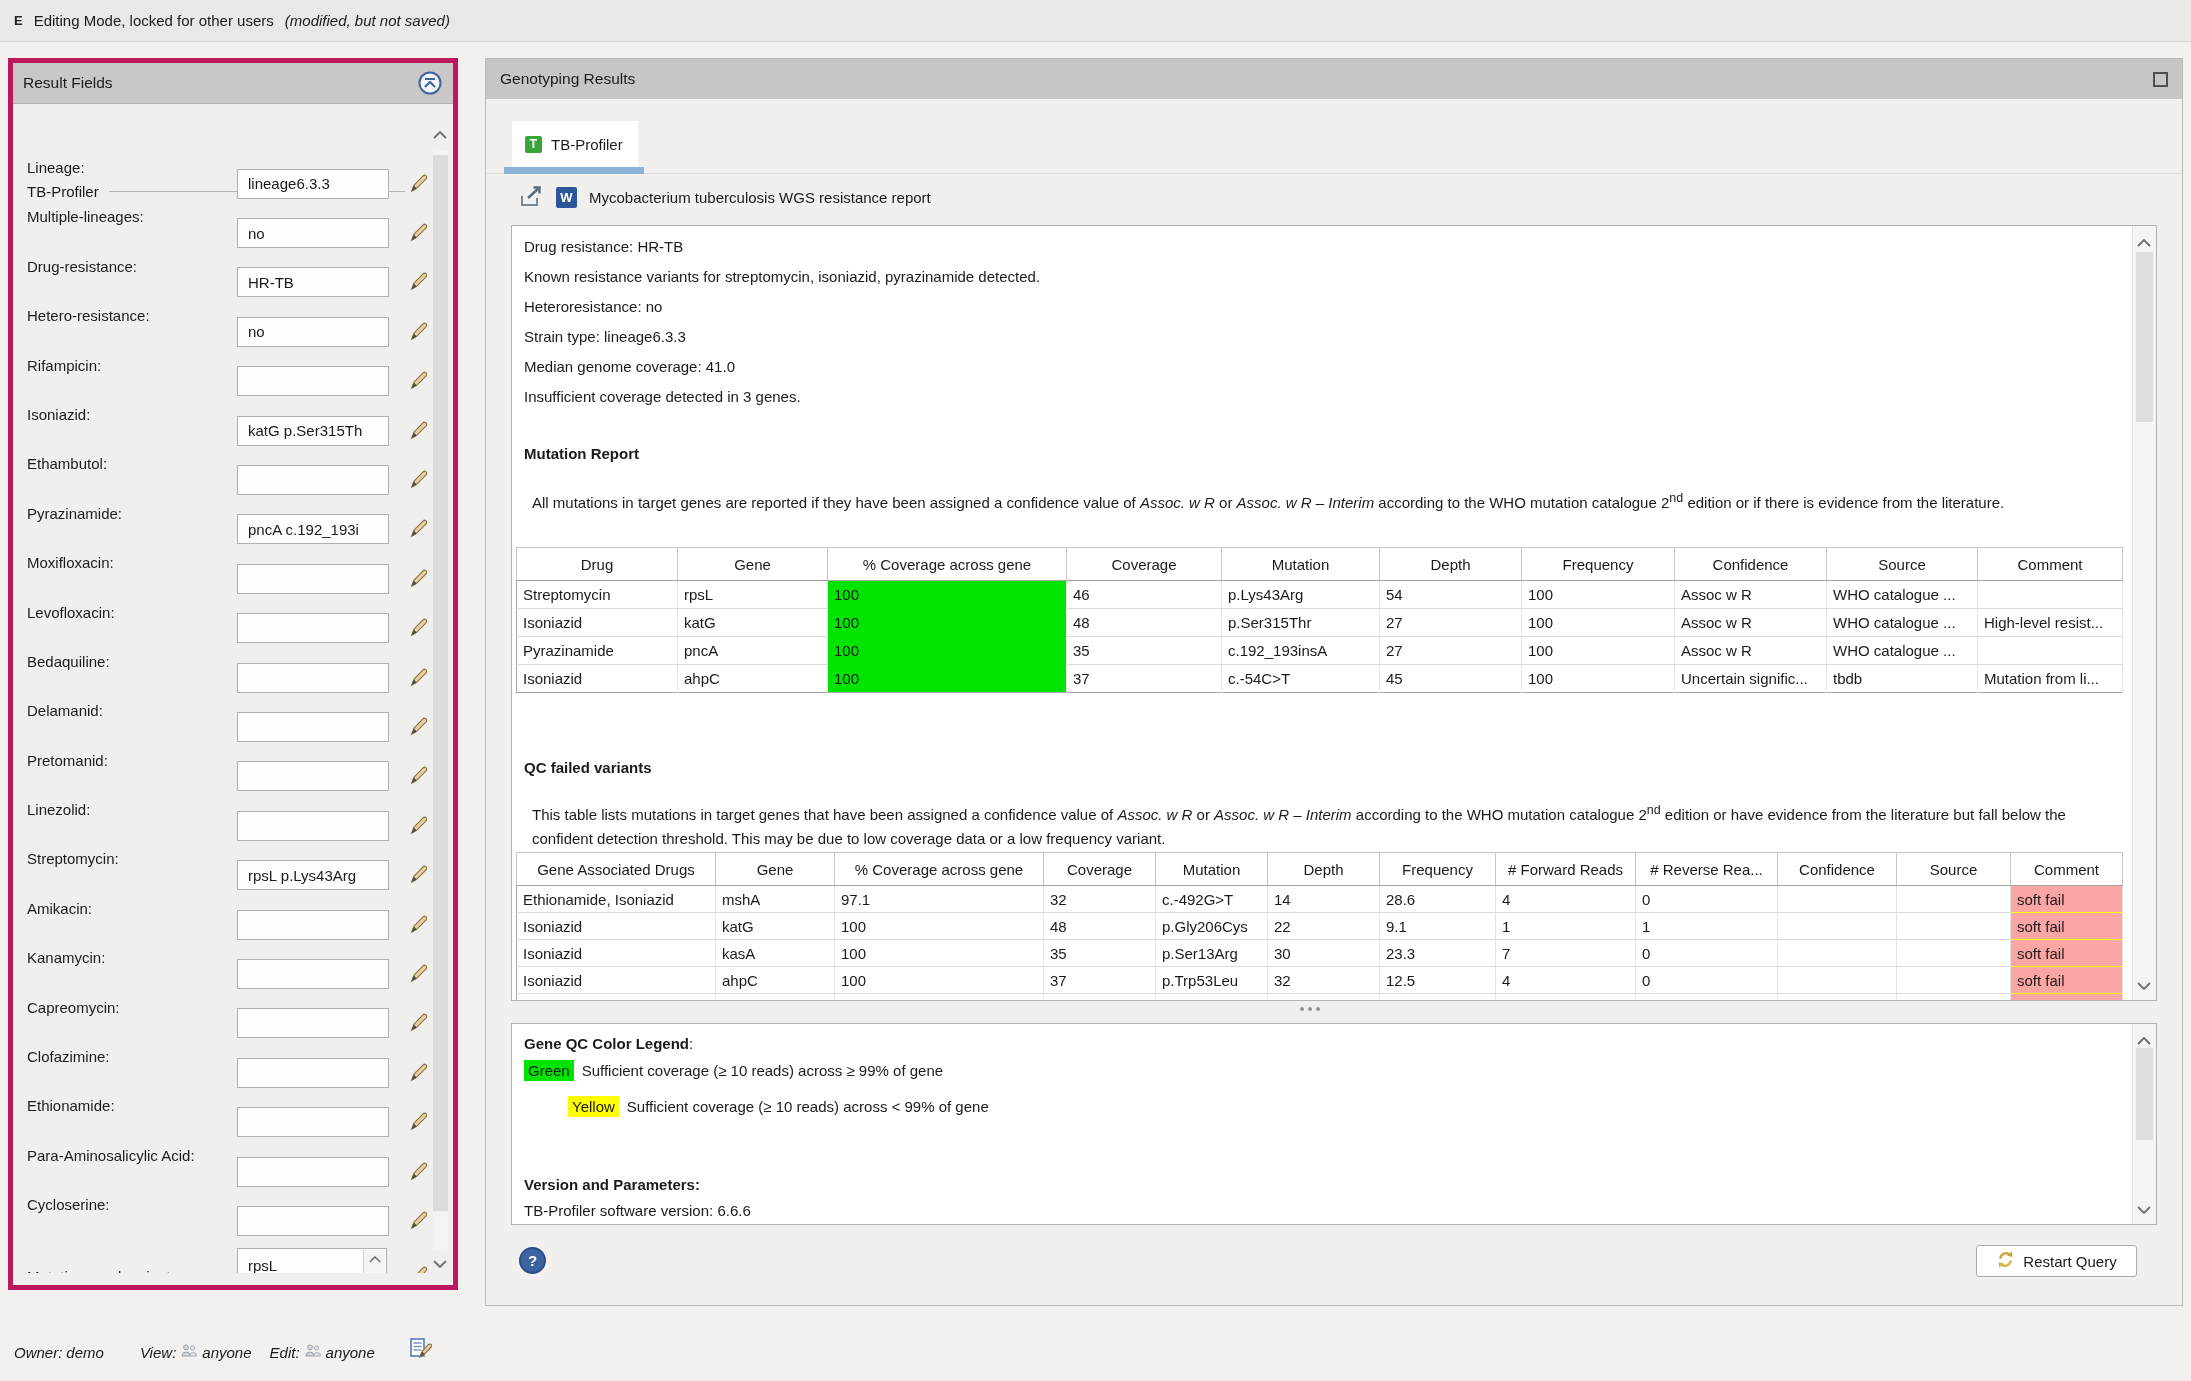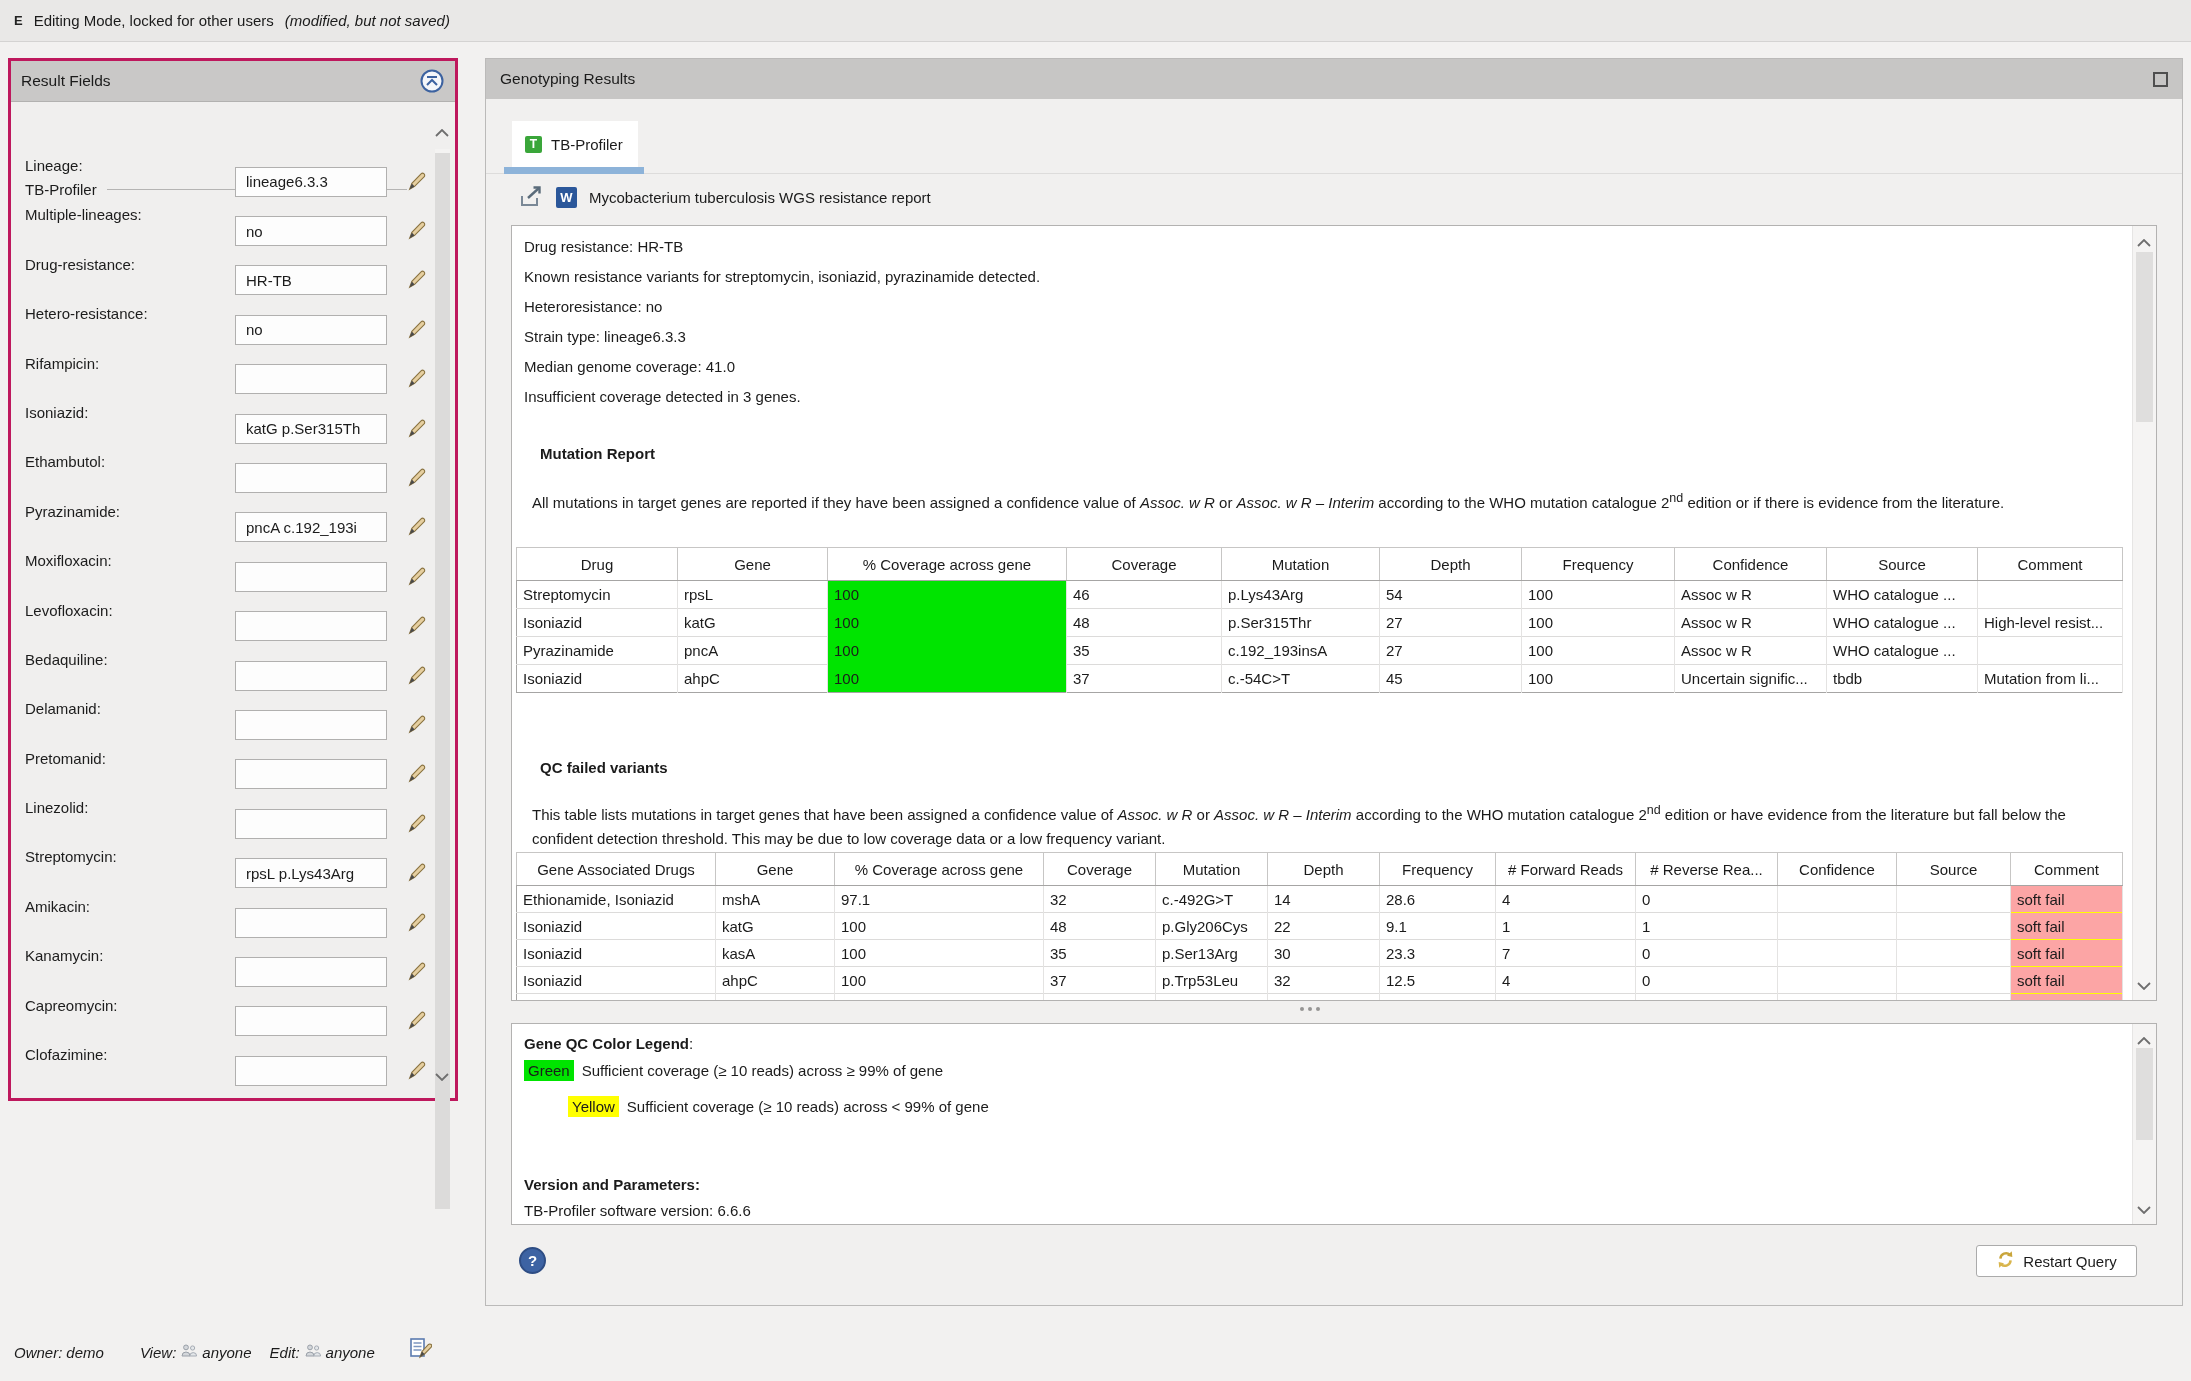--- a/index.html
+++ b/index.html
@@ -8,22 +8,22 @@
     background:#f2f1f0;color:#1b1b1b;
     font-family:"Liberation Sans","DejaVu Sans",sans-serif;font-size:15px;
   }
   .clip{white-space:nowrap;overflow:hidden;}
   
   .mode-bar{position:absolute;left:0;top:0;width:2191px;height:42px;background:#e9e8e7;
     border-bottom:1px solid #d4d3d2;display:flex;align-items:center;padding-left:14px;gap:11px;box-sizing:border-box;}
   .mode-icon{font-weight:bold;font-size:13px;color:#222;}
   .mode-note{font-style:italic;}
   
-  .left-panel{position:absolute;left:8px;top:58px;width:450px;height:1043px;background:#f0efee;
-    border:3px solid #be185d;box-sizing:border-box;}
+  .left-panel{position:absolute;left:8px;top:58px;width:450px;height:1232px;background:#f0efee;
+    border:5px solid #be185d;box-sizing:border-box;}
   .panel-header{height:40px;background:#c9c8c7;border-bottom:1px solid #b2b1b0;display:flex;align-items:center;
     justify-content:space-between;padding:0 10px;font-size:15.5px;}
   .group-row{position:absolute;left:14px;right:48px;top:116px;height:24px;display:flex;align-items:center;gap:10px;}
   .group-rule{flex:1;height:1px;background:#b5b4b3;}
   .fields-viewport{position:absolute;top:88px;left:2px;right:26px;bottom:12px;overflow:hidden;}
   .fields-inner{padding-top:8px;}
   .field-row{height:49.4px;position:relative;display:flex;align-items:flex-start;padding-left:12px;box-sizing:border-box;}
   .field-label{font-size:15px;color:#1c1c1c;}
   .field-box{position:absolute;left:222px;top:50%;transform:translateY(-50%);width:130px;height:28px;
     background:#fdfdfd;border:1px solid #b1b0af;font-size:15px;padding:0 10px;color:#1b1b1b;
@@ -55,21 +55,21 @@
   .tab-icon{width:17px;height:17px;background:#3aa63a;color:#fff;font-size:12px;font-weight:bold;
     display:flex;align-items:center;justify-content:center;border-radius:2px;}
   .tab-underline{position:absolute;left:18px;top:108px;width:140px;height:7px;background:#8db3d9;}
   .report-title-row{position:absolute;left:32px;top:122px;height:32px;display:flex;align-items:center;gap:12px;}
   .w-icon{width:21px;height:21px;background:#2b579a;color:#fff;font-weight:bold;font-size:13px;
     display:flex;align-items:center;justify-content:center;border-radius:2px;}
   
   .report-viewport{position:absolute;left:25px;top:166px;width:1646px;height:776px;background:#fff;
     border:1px solid #b3b2b1;box-sizing:border-box;overflow:hidden;}
   .summary{position:absolute;left:12px;top:6px;line-height:30px;}
-  .sec-heading{position:absolute;left:12px;font-weight:bold;margin-left:16px;}
+  .sec-heading{position:absolute;left:12px;font-weight:bold;}
   .mut-heading{top:219px;}
   .qc-heading{top:533px;}
   .para{position:absolute;left:20px;width:1575px;line-height:24px;}
   .para1{top:260px;}
   .para2{top:572px;}
   .rtable{position:absolute;left:4px;border-collapse:collapse;table-layout:fixed;background:#fff;
     border:1px solid #a6a5a4;font-size:15px;}
   .t-mut{top:321px;width:1606px;}
   .t-qc{top:626px;width:1606px;}
   .rtable th{font-weight:normal;height:32px;border:1px solid #c7c6c5;border-bottom:1px solid #a6a5a4;

